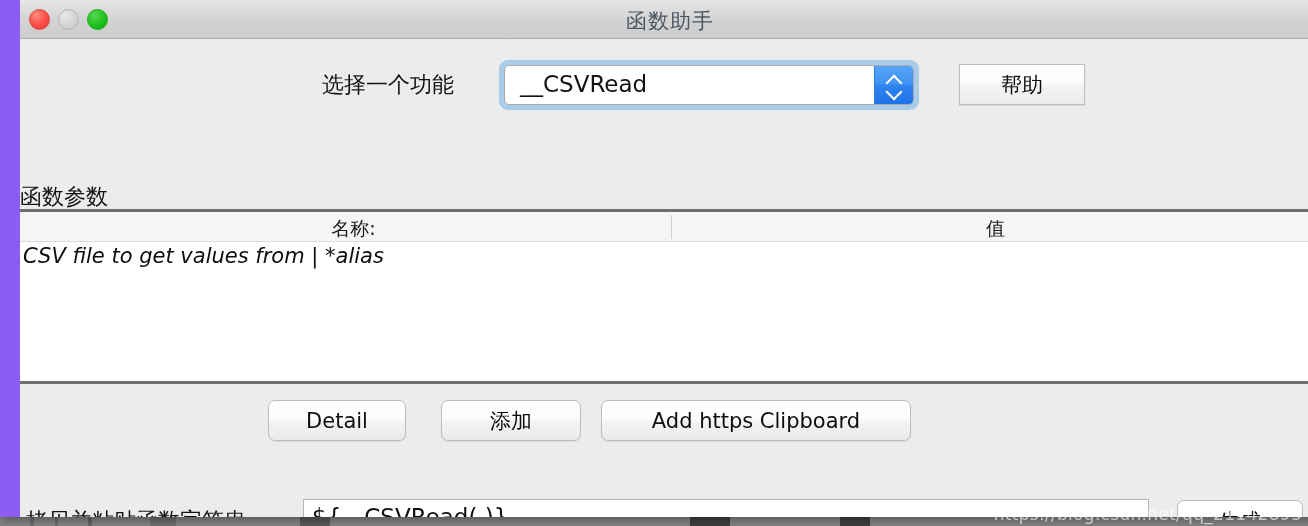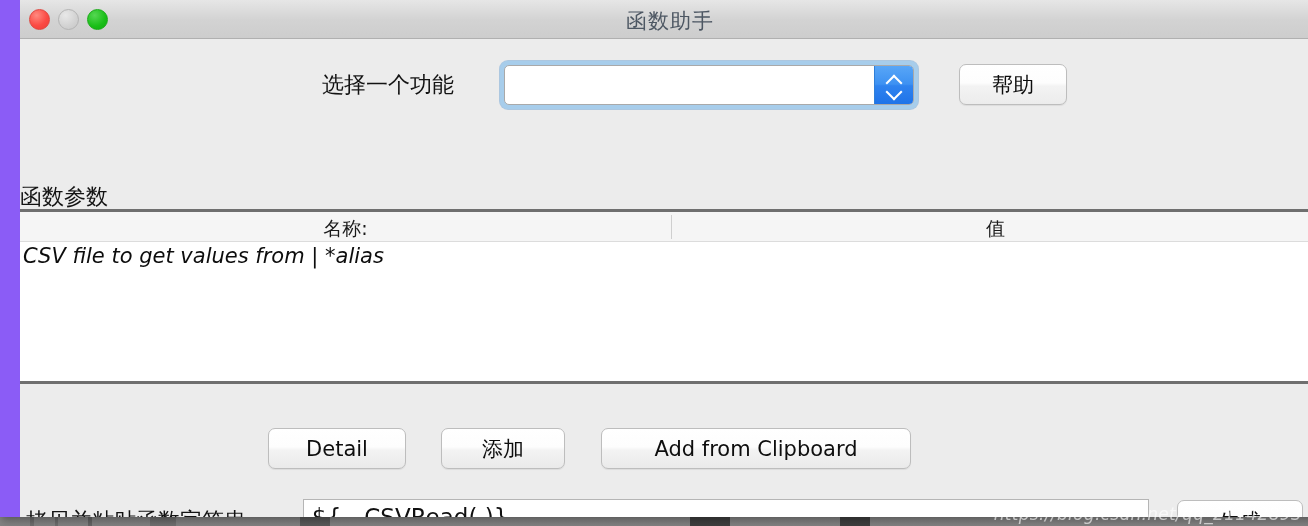--- a/index.html
+++ b/index.html
@@ -175,22 +175,22 @@
     width: 10px; height: 10px;
     border-left: 2.6px solid #fff;
     border-top: 2.6px solid #fff;
   }
   .chev-up::before { transform: rotate(45deg); }
   .chev-down::before { transform: rotate(225deg); top: -1px; }
 
   #help-button {
     position: absolute;
     left: 903px; top: 3px;
-    width: 108px; height: 41px;
-    border-radius: 7px;
+    width: 126px; height: 41px;
+    border-radius: 0;
     background: linear-gradient(180deg, #ffffff 0%, #fdfdfd 46%, #f3f3f3 54%, #ececec 100%);
     border: 1px solid #bdbdbd;
     box-sizing: border-box;
     display: flex;
     align-items: center;
     justify-content: center;
     font-size: 21px;
     color: #0e0e0e;
     font-family: "DejaVu Sans", "Liberation Sans", sans-serif;
     box-shadow: 0 1px 1px rgba(0,0,0,.07);
@@ -223,21 +223,21 @@
     background: #f5f5f5;
     border-bottom: 1px solid #dcdcdc;
   }
   .th {
     position: absolute;
     top: 4px;
     font-size: 19px;
     color: #1a1a1a;
     font-family: "DejaVu Sans", "Liberation Sans", sans-serif;
   }
-  #th-name { left: 0; width: 651px; text-align: center; }
+  #th-name { left: 8px; width: 651px; text-align: center; }
   #th-value { left: 651px; width: 649px; text-align: center; }
   #th-divider {
     position: absolute;
     left: 651px; top: 3px;
     width: 1px; height: 24px;
     background: #cfcfcf;
   }
   #table-body {
     position: relative;
     background: #ffffff;
@@ -278,24 +278,23 @@
     background: linear-gradient(180deg, #ffffff 0%, #fdfdfd 46%, #f3f3f3 54%, #eaeaea 100%);
     border: 1px solid #bdbdbd;
     box-sizing: border-box;
     display: flex;
     align-items: center;
     justify-content: center;
     font-size: 21px;
     color: #0e0e0e;
     font-family: "DejaVu Sans", "Liberation Sans", sans-serif;
     box-shadow: 0 1px 1px rgba(0,0,0,.07);
-    margin-top: 28px;
   }
   #btn-detail    { left: 248px; width: 138px; }
-  #btn-add       { left: 421px; width: 124px; }
+  #btn-add       { left: 421px; width: 140px; }
   #btn-clipboard { left: 581px; width: 310px; }
   #btn-delete    { left: 927px; width: 124px; }
 
   
   #bottom-row {
     position: absolute;
     left: 0; top: 460px;
     width: 1300px;
     height: 48px;
   }
@@ -341,21 +340,20 @@
   
   #watermark {
     position: absolute;
     right: 6px; bottom: 2px;
     font-size: 17px;
     color: rgba(255,255,255,.62);
     font-family: "DejaVu Sans", "Liberation Sans", sans-serif;
     letter-spacing: .3px;
     z-index: 30;
     white-space: nowrap;
-    font-style: italic;
   }
 </style>
 </head>
 <body>
 
 <div id="desktop-backdrop">
   <div id="backdrop-right-strip"></div>
   <div id="backdrop-bottom-strip">
     <div id="backdrop-bottom-icons"></div>
   </div>
@@ -372,20 +370,21 @@
     <div id="window-title">函数助手</div>
   </div>
 
   <div id="content">
 
     <div id="function-row">
       <div id="function-label">选择一个功能</div>
 
       <div id="function-combo">
         <div id="function-combo-inner">
+          <div id="function-combo-value">__CSVRead</div>
           <div id="function-combo-stepper">
             <span class="chev chev-up"></span>
             <span class="chev chev-down"></span>
           </div>
         </div>
       </div>
 
       <div id="help-button">帮助</div>
     </div>
 
@@ -401,21 +400,21 @@
         <div class="table-row">
           <div class="cell-name">CSV file to get values from | *alias</div>
           <div class="cell-value"></div>
         </div>
       </div>
     </div>
 
     <div id="action-buttons">
       <div class="action-btn" id="btn-detail">Detail</div>
       <div class="action-btn" id="btn-add">添加</div>
-      <div class="action-btn" id="btn-clipboard">Add from Clipboard</div>
+      <div class="action-btn" id="btn-clipboard">Add https Clipboard</div>
     </div>
 
     <div id="bottom-row">
       <div id="paste-label">拷贝并粘贴函数字符串</div>
       <div id="paste-input">
         <div id="paste-input-value">${__CSVRead(,)}</div>
       </div>
       <div id="generate-button">生成</div>
     </div>
 

